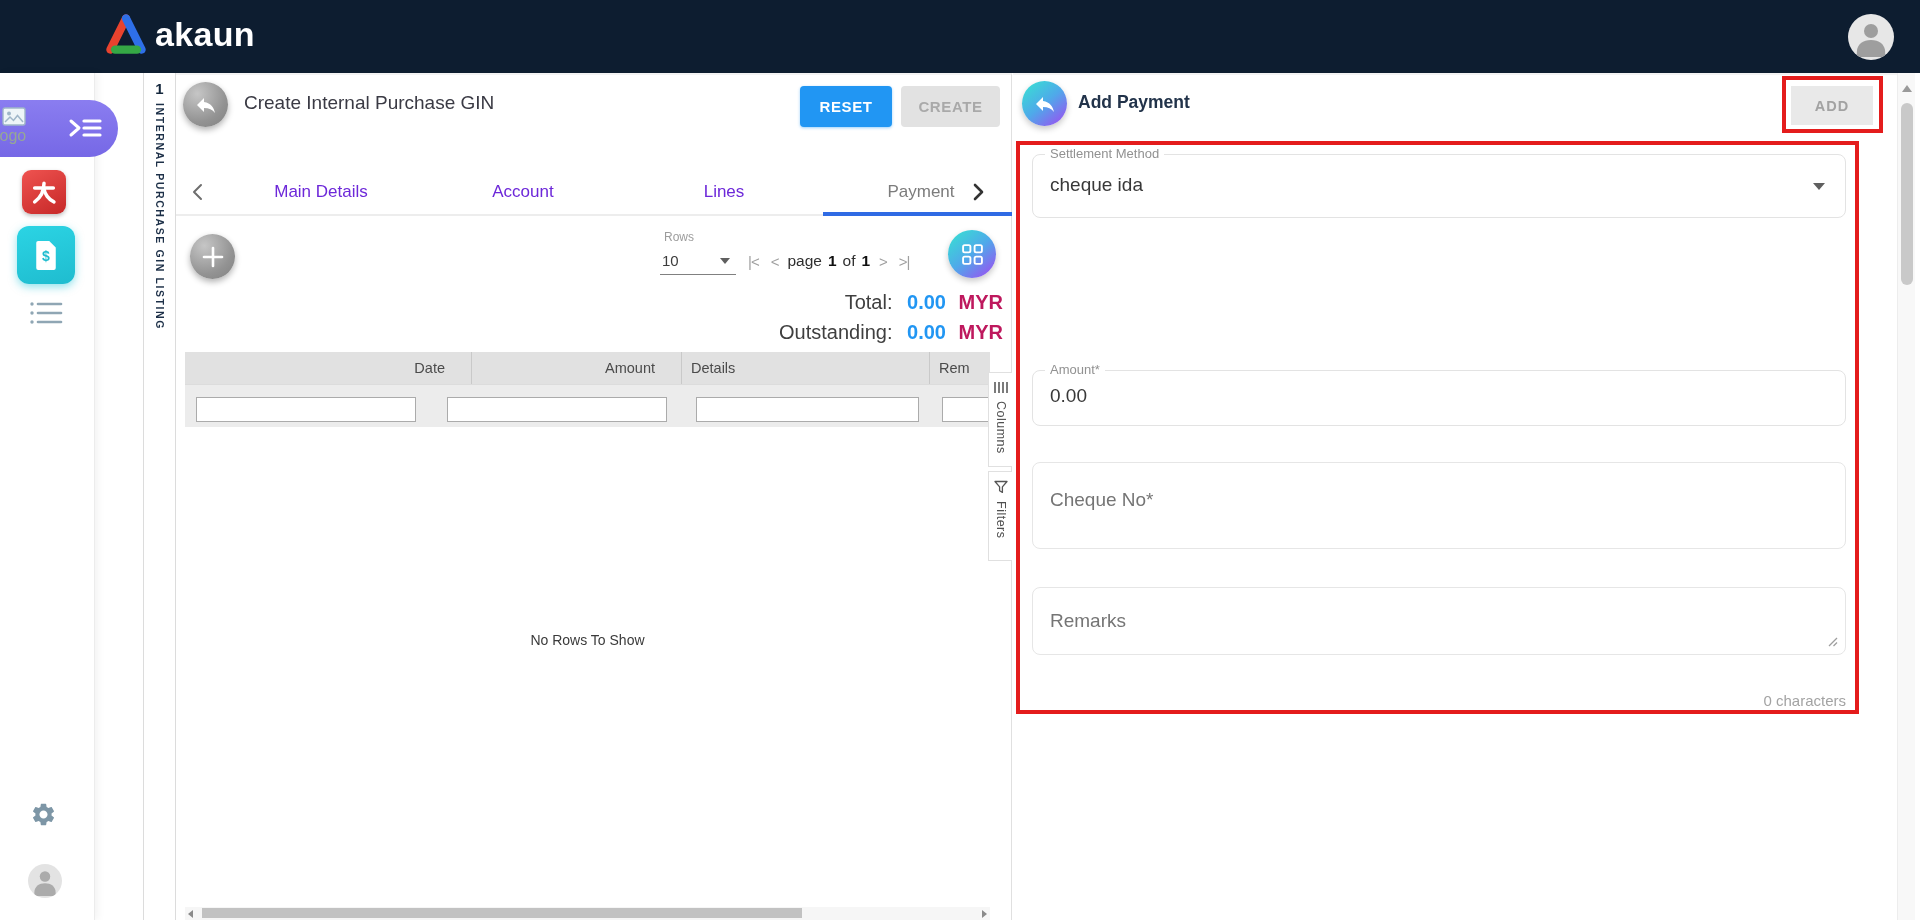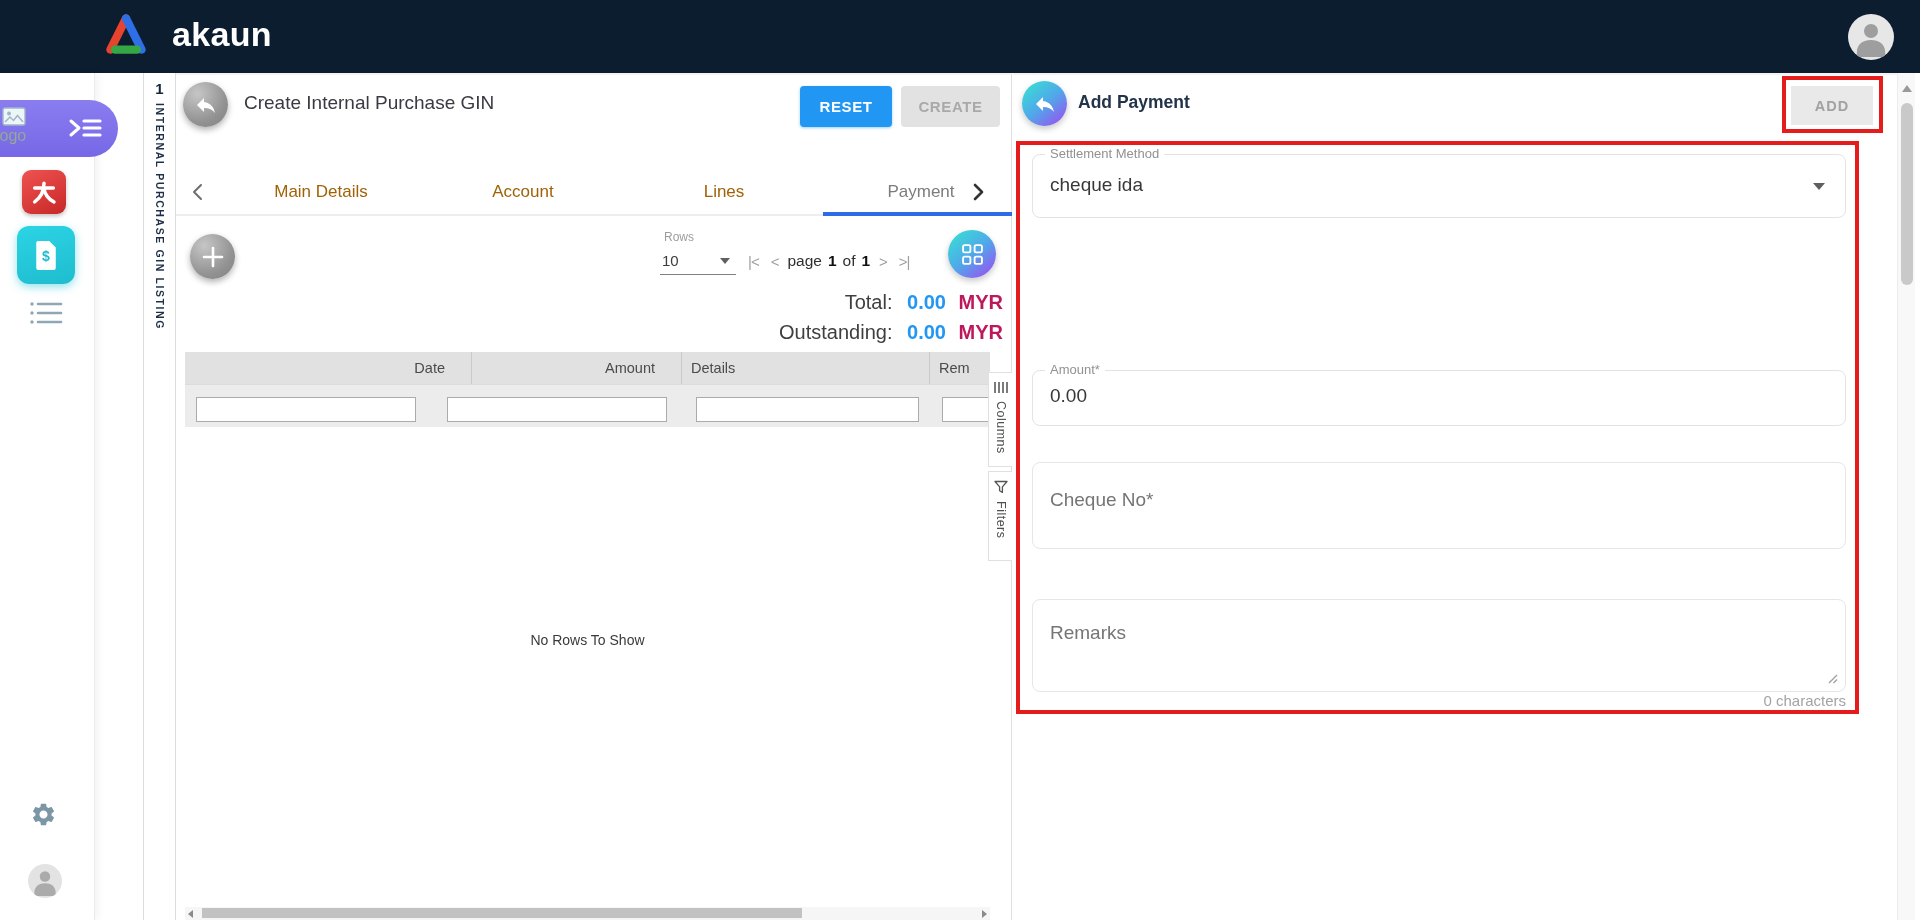--- a/index.html
+++ b/index.html
@@ -5,21 +5,21 @@
   * { box-sizing: border-box; margin: 0; padding: 0; }
   body { background:#fff; }
   .page {
     position: relative; width: 1920px; height: 920px; overflow: hidden;
     background: #fff; font-family: "Liberation Sans", sans-serif;
   }
   .abs { position: absolute; }
 
   
   .topbar { position:absolute; left:0; top:0; width:1920px; height:73px; background:#0d1d30; }
-  .brand { position:absolute; left:104px; top:13px; display:flex; align-items:center; gap:24px; }
+  .brand { position:absolute; left:104px; top:13px; display:flex; align-items:center; gap:7px; }
   .brand-text { color:#fff; font-size:34px; font-weight:700; letter-spacing:.3px; }
   .topbar-avatar { position:absolute; left:1848px; top:14px; width:46px; height:46px; border-radius:50%;
     background:#e7e7e7; display:flex; align-items:center; justify-content:center; overflow:hidden; }
 
   
   .sidebar { position:absolute; left:0; top:73px; width:95px; height:847px; background:#fff;
     border-right:1px solid #ececec; box-shadow:3px 0 8px rgba(0,0,0,.05); }
   .pill { position:absolute; left:-14px; top:27px; width:132px; height:57px;
     background:linear-gradient(180deg,#8a7df0,#7668e6); border-radius:0 29px 29px 0; z-index:3; cursor:pointer; }
   .pill-img { position:absolute; left:16px; top:7px; }
@@ -52,21 +52,21 @@
   .grad-3d { background:linear-gradient(140deg,#38dfd3 5%,#4fa9ea 50%,#9b4ff1 95%);
     box-shadow:0 3px 6px rgba(0,0,0,.22); }
   .main-title { position:absolute; left:68px; top:17px; font-size:19px; color:#3a3a44; font-weight:500; }
   .btn { position:absolute; border:none; border-radius:4px; font-weight:700; font-size:15px;
     letter-spacing:.6px; cursor:pointer; font-family:"Liberation Sans",sans-serif; }
   .btn-reset { left:624px; top:11px; width:92px; height:41px; background:#2196f3; color:#fff;
     box-shadow:0 1px 3px rgba(33,150,243,.45); }
   .btn-create { left:725px; top:11px; width:99px; height:41px; background:#e2e2e2; color:#a9a9a9; }
 
   .tabs-row { position:absolute; left:0; top:92px; width:836px; height:49px; border-bottom:2px solid #ededed; }
-  .tab { position:absolute; top:15px; width:142px; text-align:center; font-size:17px; color:#a16207; cursor:pointer; }
+  .tab { position:absolute; top:15px; width:142px; text-align:center; font-size:17px; color:#6d28d9; cursor:pointer; }
   .tab-underline { position:absolute; left:647px; bottom:-2px; width:189px; height:4px; background:#2f6be4; }
   .tab-chev { position:absolute; top:16px; cursor:pointer; }
 
   .rows-label { position:absolute; left:488px; top:155px; font-size:12px; color:#9c9c9c; }
   .rows-select { position:absolute; left:484px; top:173px; width:76px; height:27px;
     border-bottom:1px solid #808080; font-size:15px; color:#3c3c3c; cursor:pointer; }
   .rows-select .val { position:absolute; left:2px; top:4px; }
   .caret-down { position:absolute; width:0; height:0; border-left:5px solid transparent;
     border-right:5px solid transparent; border-top:6px solid #5f5f5f; }
   .pager { position:absolute; left:566px; top:177px; display:flex; align-items:center; font-size:15.5px; }
@@ -115,21 +115,21 @@
   .mat-field { position:absolute; left:19px; width:814px; border:1px solid #e3e3e3; border-radius:8px; background:#fff; }
   .mat-label { position:absolute; top:-9px; left:12px; background:#fff; padding:0 5px; font-size:13px; color:#919191; }
   .mat-value { position:absolute; left:17px; top:19px; font-size:19px; color:#383838; }
   .mat-ph { color:#8f8f8f; }
   .mat-input { position:absolute; left:17px; top:14px; width:740px; border:none; outline:none;
     font-size:19px; color:#383838; font-family:"Liberation Sans",sans-serif; background:transparent; }
   .fld-settlement { top:79px;  height:64px; cursor:pointer; }
   .fld-date       { top:185px; height:68px; }
   .fld-amount     { top:295px; height:56px; }
   .fld-cheque     { top:387px; height:87px; border-color:#e6e6e6; }
-  .fld-remarks    { top:524px; height:93px; border-color:#e6e6e6; }
+  .fld-remarks    { top:512px; height:68px; border-color:#e6e6e6; }
   .counter { position:absolute; left:19px; top:617px; width:814px; text-align:right; font-size:15px; color:#a3a3a3; }
   .resize-ic { position:absolute; right:7px; bottom:7px; }
 
   
   .vscroll { position:absolute; left:1897px; top:73px; width:18px; height:847px; background:#f8f8f8;
     border-left:1px solid #ededed; }
   .vthumb { position:absolute; left:3px; top:30px; width:12px; height:182px; background:#c9c9c9; border-radius:6px; cursor:grab; }
   .varrow { position:absolute; left:4px; top:12px; width:0; height:0;
     border-left:5px solid transparent; border-right:5px solid transparent; border-bottom:7px solid #9a9a9a; cursor:pointer; }
 </style>

